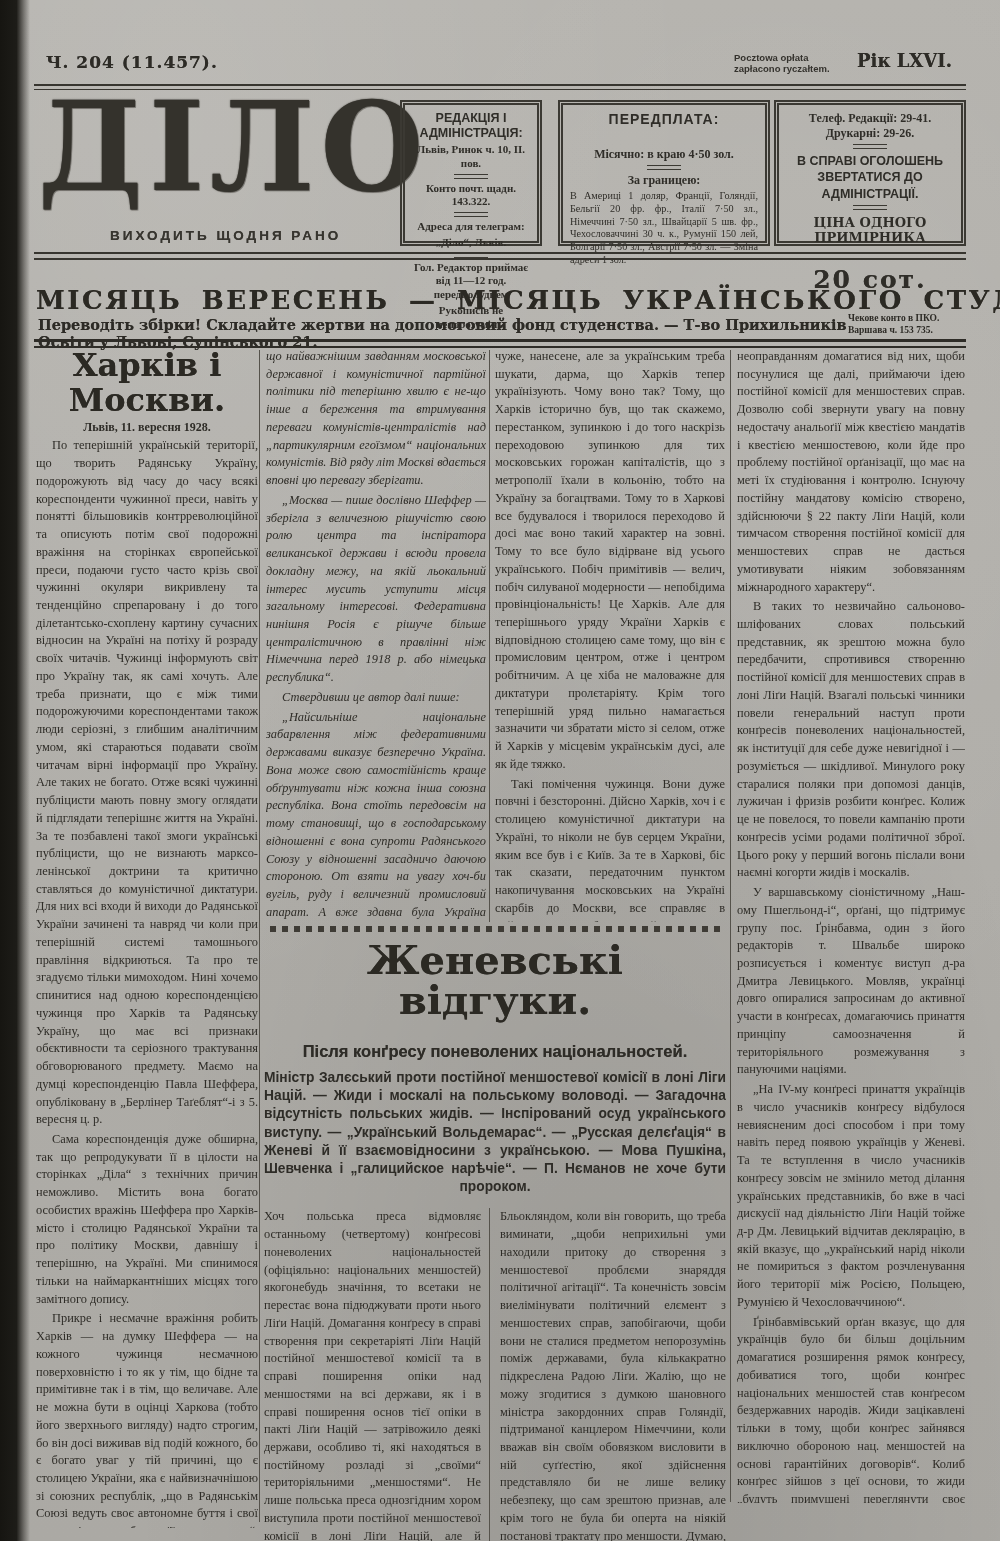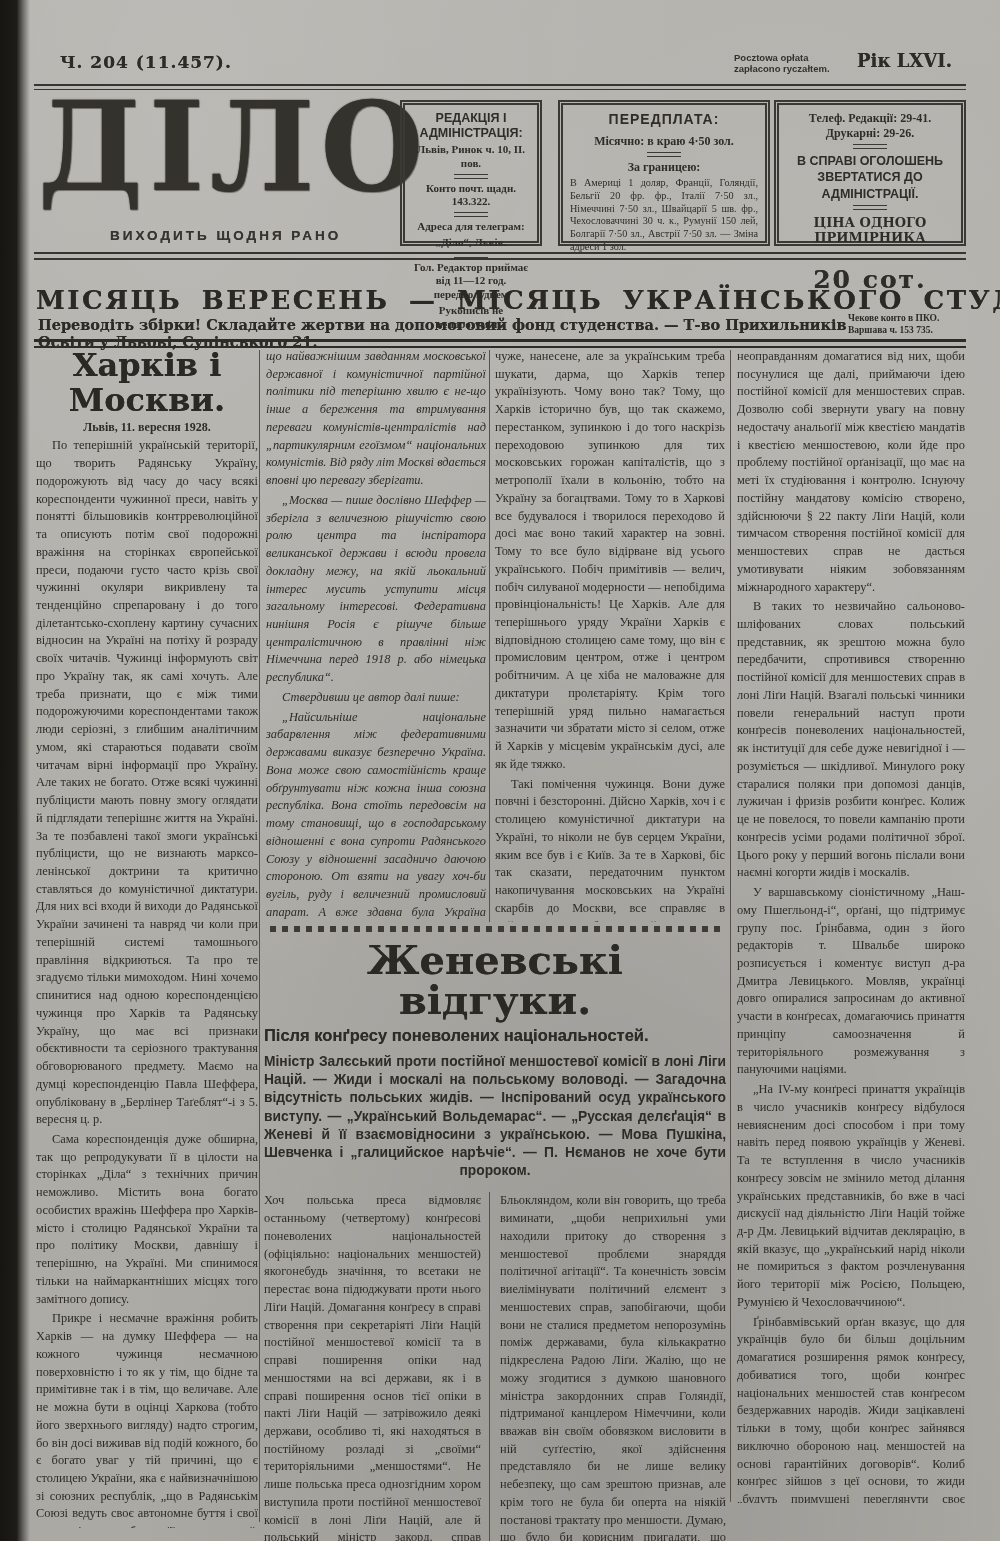--- a/index.html
+++ b/index.html
@@ -20,21 +20,21 @@
     color:#2d2b26;
   }
   .left-edge{
     position:absolute;left:0;top:0;width:30px;height:1541px;
     background:linear-gradient(90deg,#161511 0%,#1d1c18 55%,rgba(40,38,34,0.45) 80%,rgba(120,118,112,0.0) 100%);
   }
   .ink{ text-shadow:0 0 0.6px rgba(43,41,36,0.75); }
 
   
   .topline{position:absolute;left:44px;top:48px;width:922px;height:34px;}
-  .issue{position:absolute;left:16px;top:4px;font:bold 17px "DejaVu Serif",serif;letter-spacing:1px;}
+  .issue{position:absolute;left:2px;top:4px;font:bold 17px "DejaVu Serif",serif;letter-spacing:1px;}
   .page-date{position:absolute;left:330px;top:0;font:bold 19px "DejaVu Serif",serif;letter-spacing:1px;}
   .postal{position:absolute;left:690px;top:4px;font:bold 9.5px/1.2 "Liberation Sans",sans-serif;color:#34322d;}
   .yearlab{position:absolute;right:14px;top:2px;font:bold 18px "DejaVu Serif",serif;}
   .hrule{position:absolute;left:34px;width:932px;}
   .rule1{top:84px;height:3px;border-top:2px solid #37352f;border-bottom:1px solid #37352f;}
   .rule2{top:252px;height:4px;border-top:2px solid #37352f;border-bottom:2px solid #37352f;}
   .rule3{top:339px;height:4px;border-top:3px solid #2e2c27;border-bottom:2px solid #2e2c27;}
 
   
   .masthead-title{
@@ -52,21 +52,21 @@
     border:5px double #3b3933;
     padding:6px 7px;box-sizing:border-box;
     text-align:center;color:#2f2d28;
   }
   .mbox .sep{width:34px;height:3px;border-top:1px solid #3b3933;border-bottom:1px solid #3b3933;margin:3px auto;}
   .box-ed{left:400px;width:142px;}
   .box-ed .t{font:bold 12.5px/1.2 "Liberation Sans",sans-serif;}
   .box-ed .l{font:bold 11px/1.25 "Liberation Serif",serif;margin-top:2px;}
   .box-sub{left:558px;width:212px;}
   .box-sub .t{font:bold 14px "Liberation Sans",sans-serif;letter-spacing:1px;}
-  .box-sub .m{font:bold 12px "Liberation Serif",serif;margin-top:7px;}
+  .box-sub .m{font:bold 12px "Liberation Serif",serif;margin-top:20px;}
   .box-sub .g{font:bold 12px "Liberation Serif",serif;margin-top:2px;}
   .box-sub .abroad{font:10.2px/1.25 "Liberation Serif",serif;text-align:justify;margin-top:2px;}
   .box-con{left:774px;width:192px;}
   .box-con .p{font:bold 12px "Liberation Serif",serif;}
   .box-con .ads{font:bold 12.5px/1.3 "Liberation Sans",sans-serif;margin-top:4px;}
   .box-con .pl{font:bold 13px "DejaVu Serif",serif;margin-top:5px;}
   .box-con .pr{font:bold 25px "DejaVu Serif",serif;letter-spacing:2px;margin-top:20px;}
 
   
   .banner-head{
@@ -98,21 +98,21 @@
   .col p.cont{text-indent:0;}
 
   .a1-title{font:bold 32px/1.1 "DejaVu Serif",serif;text-align:center;text-indent:0 !important;margin:0 0 4px 0;color:#2b2923;}
   .a1-dateline{font:bold 12px "Liberation Serif",serif;text-align:center;text-indent:0 !important;margin:0 0 8px 0;}
 
   
   .a2{position:absolute;left:264px;top:926px;width:462px;}
   .a2-orn{height:6px;margin:0 6px 8px 6px;
     background:repeating-linear-gradient(90deg,#3e3b35 0 6px,transparent 6px 12px);}
   .a2-title{font:bold 40px/1 "DejaVu Serif",serif;text-align:center;color:#2b2923;}
-  .a2-sub{font:bold 16.5px "Liberation Sans",sans-serif;margin-top:6px;color:#2e2c27;}
+  .a2-sub{font:bold 16.5px "Liberation Sans",sans-serif;text-align:center;margin-top:22px;color:#2e2c27;}
   .a2-lead{font:bold 13.8px/1.32 "Liberation Sans",sans-serif;text-align:justify;text-align-last:center;margin-top:8px;color:#2e2c27;}
   .a2-body{display:flex;margin-top:12px;height:362px;overflow:hidden;}
   .a2-colA{width:225px;padding-right:8px;box-sizing:border-box;}
   .a2-colB{width:237px;padding-left:10px;box-sizing:border-box;border-left:1px solid #55524b;}
   .a2-body p{margin:0 0 2px 0;text-indent:16px;font:12.4px/1.43 "Liberation Serif",serif;text-align:justify;color:#2e2c27;}
   .a2-body p.cont{text-indent:0;}
 </style>
 </head>
 <body>
 

